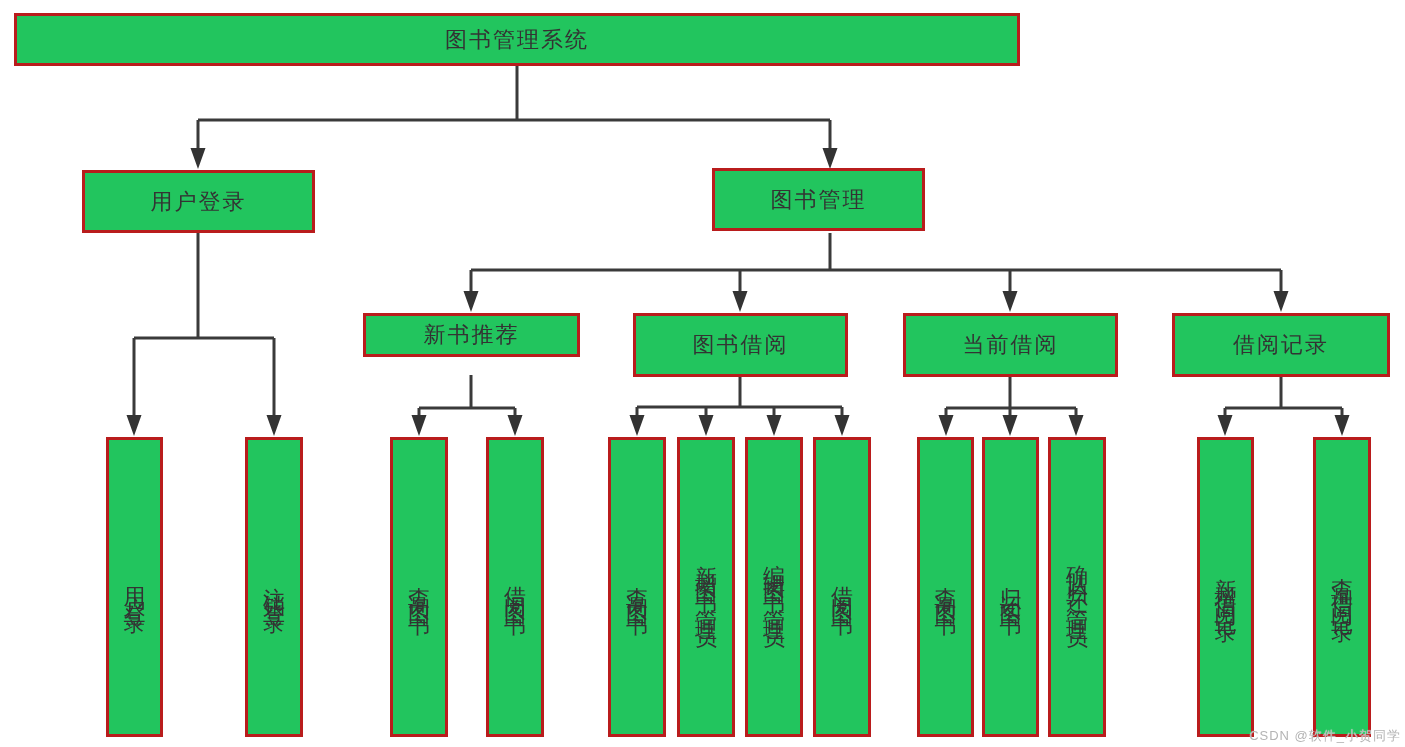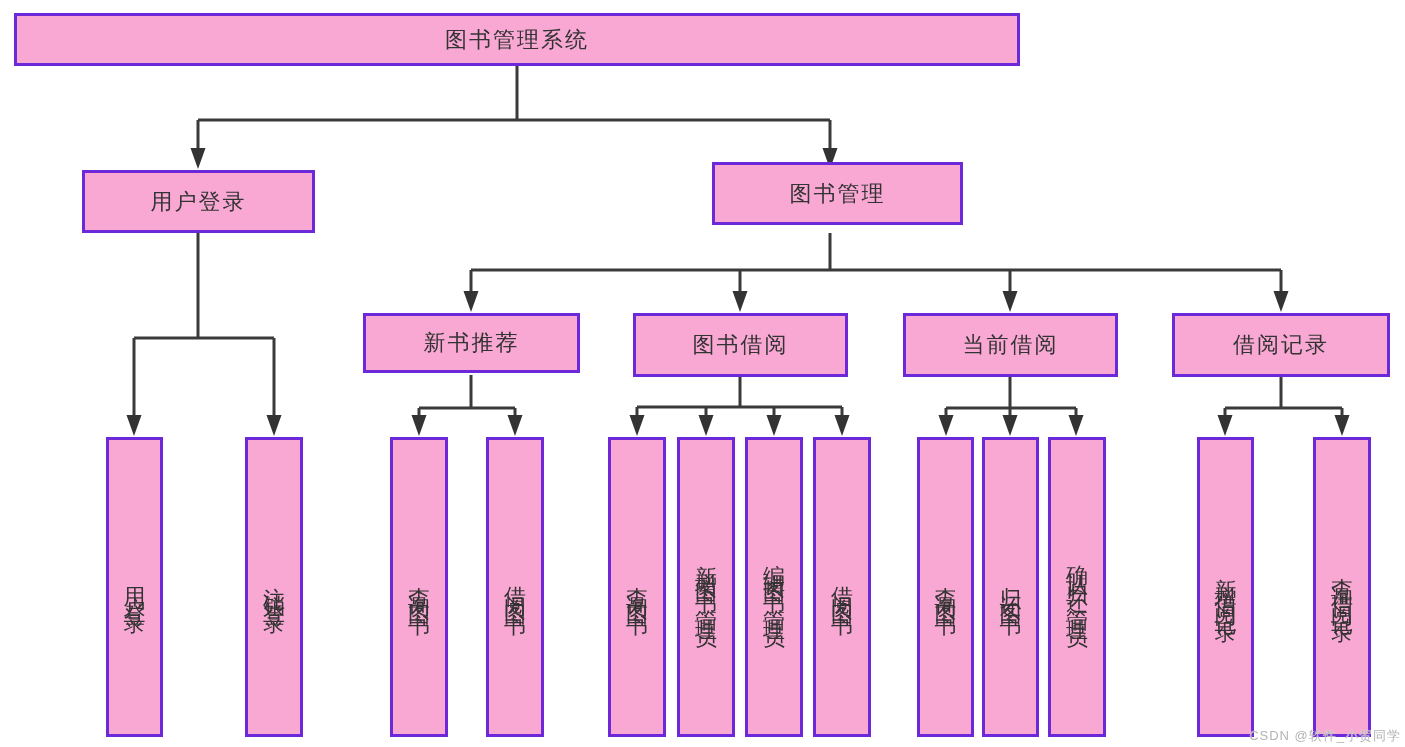--- a/index.html
+++ b/index.html
@@ -3,21 +3,21 @@
 <meta charset="utf-8">
 <style>
   html,body { margin:0; padding:0; background:#ffffff; }
   .canvas {
     position:relative; width:1405px; height:747px; background:#ffffff;
     font-family:"Liberation Sans","DejaVu Sans",sans-serif; color:#333333;
     overflow:hidden;
   }
   .connectors { position:absolute; left:0; top:0; }
   .node {
-    position:absolute; background:#f9a8d4; border:3px solid #6d28d9;
+    position:absolute; background:#22c55e; border:3px solid #b91c1c;
     box-sizing:border-box; display:flex; align-items:center; justify-content:center;
   }
   .hbox { font-size:22px; letter-spacing:2px; white-space:nowrap; }
   .vbox span {
     writing-mode:vertical-rl; text-orientation:mixed;
     font-size:22px; letter-spacing:9px; line-height:1;
   }
   .watermark {
     position:absolute; right:4px; bottom:2px;
     font-size:13px; letter-spacing:1px; color:#b4b4b4;
@@ -45,23 +45,23 @@
              M637 436 L629.5 415 L644.5 415 Z  M706 436 L698.5 415 L713.5 415 Z
              M774 436 L766.5 415 L781.5 415 Z  M842 436 L834.5 415 L849.5 415 Z
              M946 436 L938.5 415 L953.5 415 Z  M1010 436 L1002.5 415 L1017.5 415 Z
              M1076 436 L1068.5 415 L1083.5 415 Z
              M1225 436 L1217.5 415 L1232.5 415 Z  M1342 436 L1334.5 415 L1349.5 415 Z" fill="#333333" stroke="none"></path>
   </svg>
 
   <div class="node hbox" style="left:14px;top:13px;width:1006px;height:53px">图书管理系统</div>
 
   <div class="node hbox" style="left:82px;top:170px;width:233px;height:63px">用户登录</div>
-  <div class="node hbox" style="left:712px;top:162px;width:251px;height:63px">图书管理</div>
+  <div class="node hbox" style="left:712px;top:168px;width:213px;height:63px">图书管理</div>
 
-  <div class="node hbox" style="left:363px;top:313px;width:217px;height:60px">新书推荐</div>
+  <div class="node hbox" style="left:363px;top:313px;width:217px;height:44px">新书推荐</div>
   <div class="node hbox" style="left:633px;top:313px;width:215px;height:64px">图书借阅</div>
   <div class="node hbox" style="left:903px;top:313px;width:215px;height:64px">当前借阅</div>
   <div class="node hbox" style="left:1172px;top:313px;width:218px;height:64px">借阅记录</div>
 
   <div class="node vbox" style="left:106px;top:437px;width:57px;height:300px">
     <span>用户登录</span>
   </div>
   <div class="node vbox" style="left:245px;top:437px;width:58px;height:300px">
     <span>注销登录</span>
   </div>

